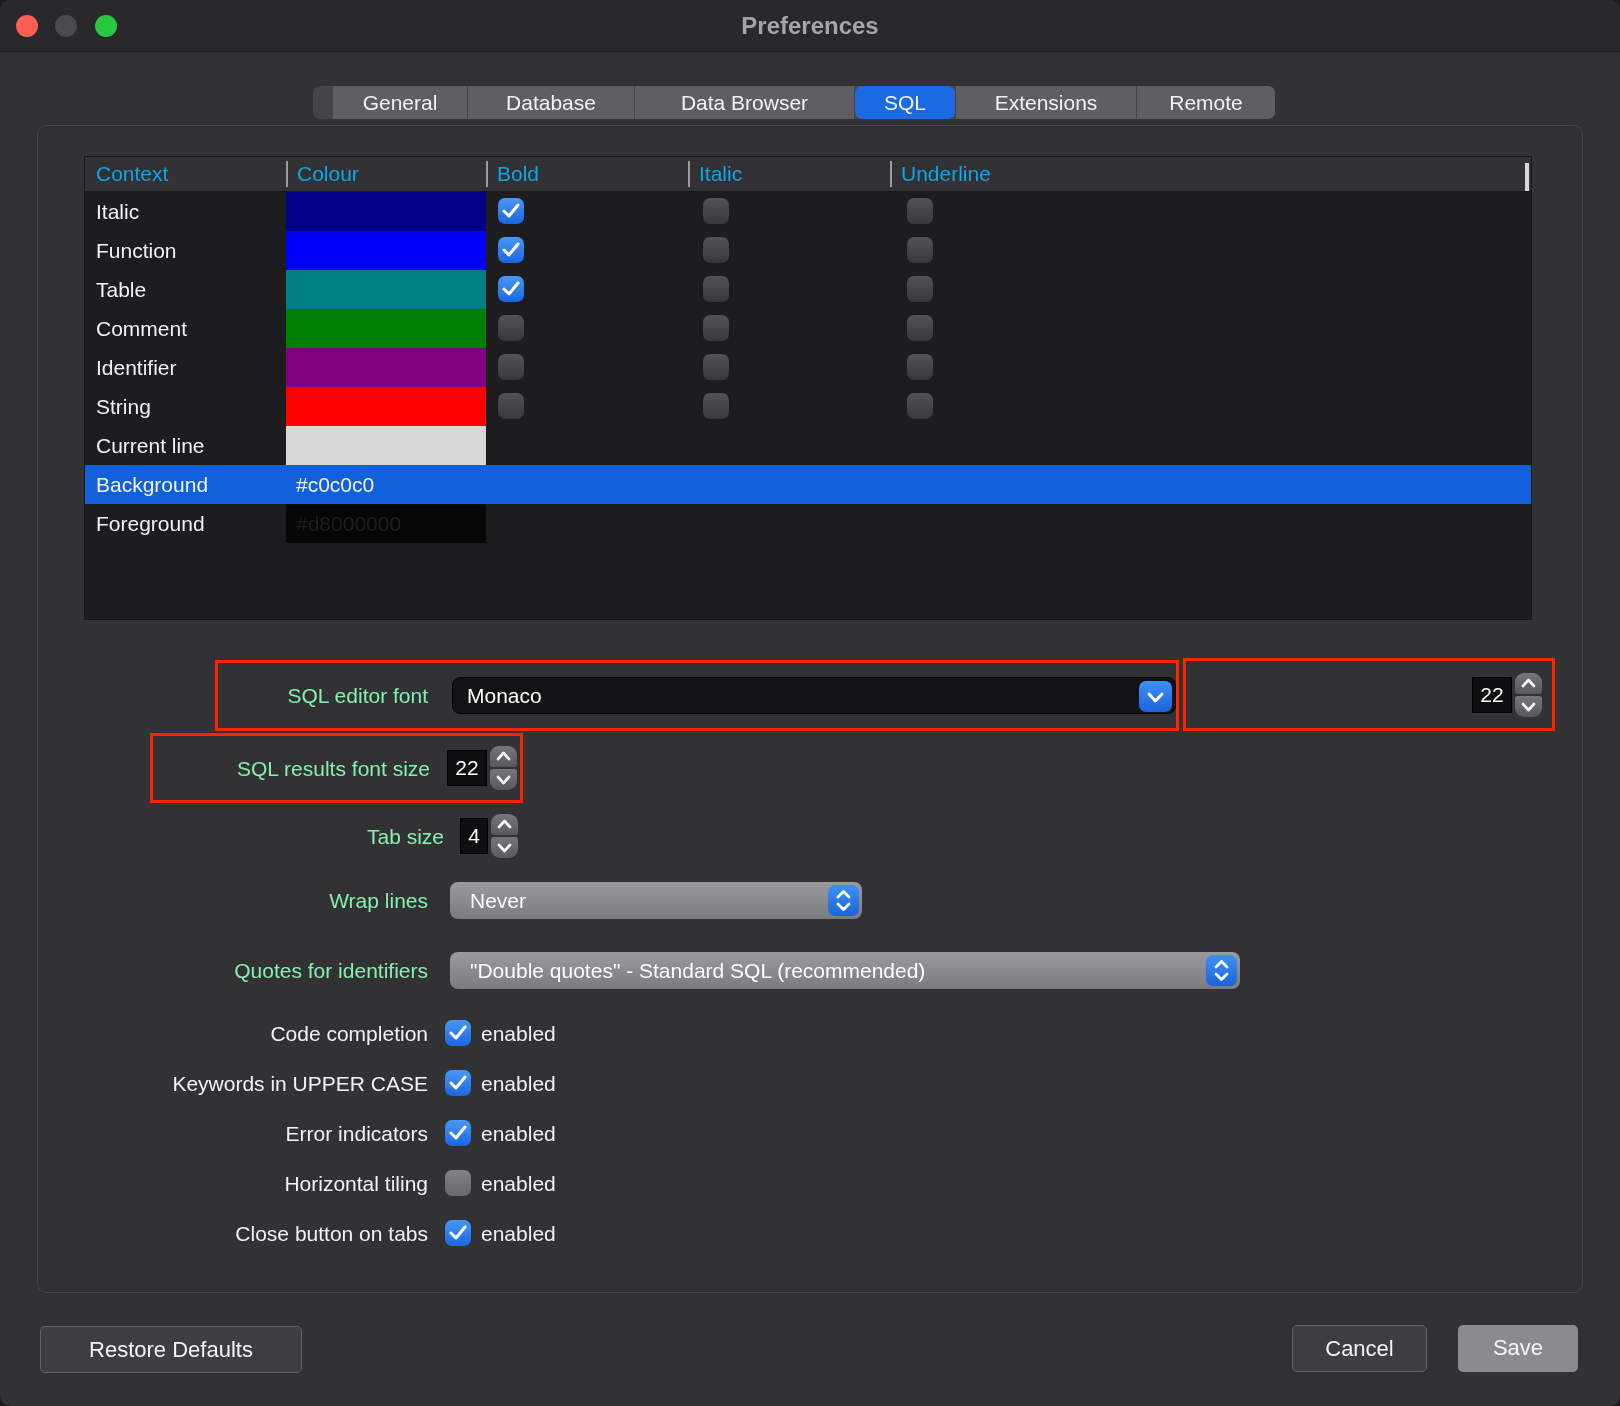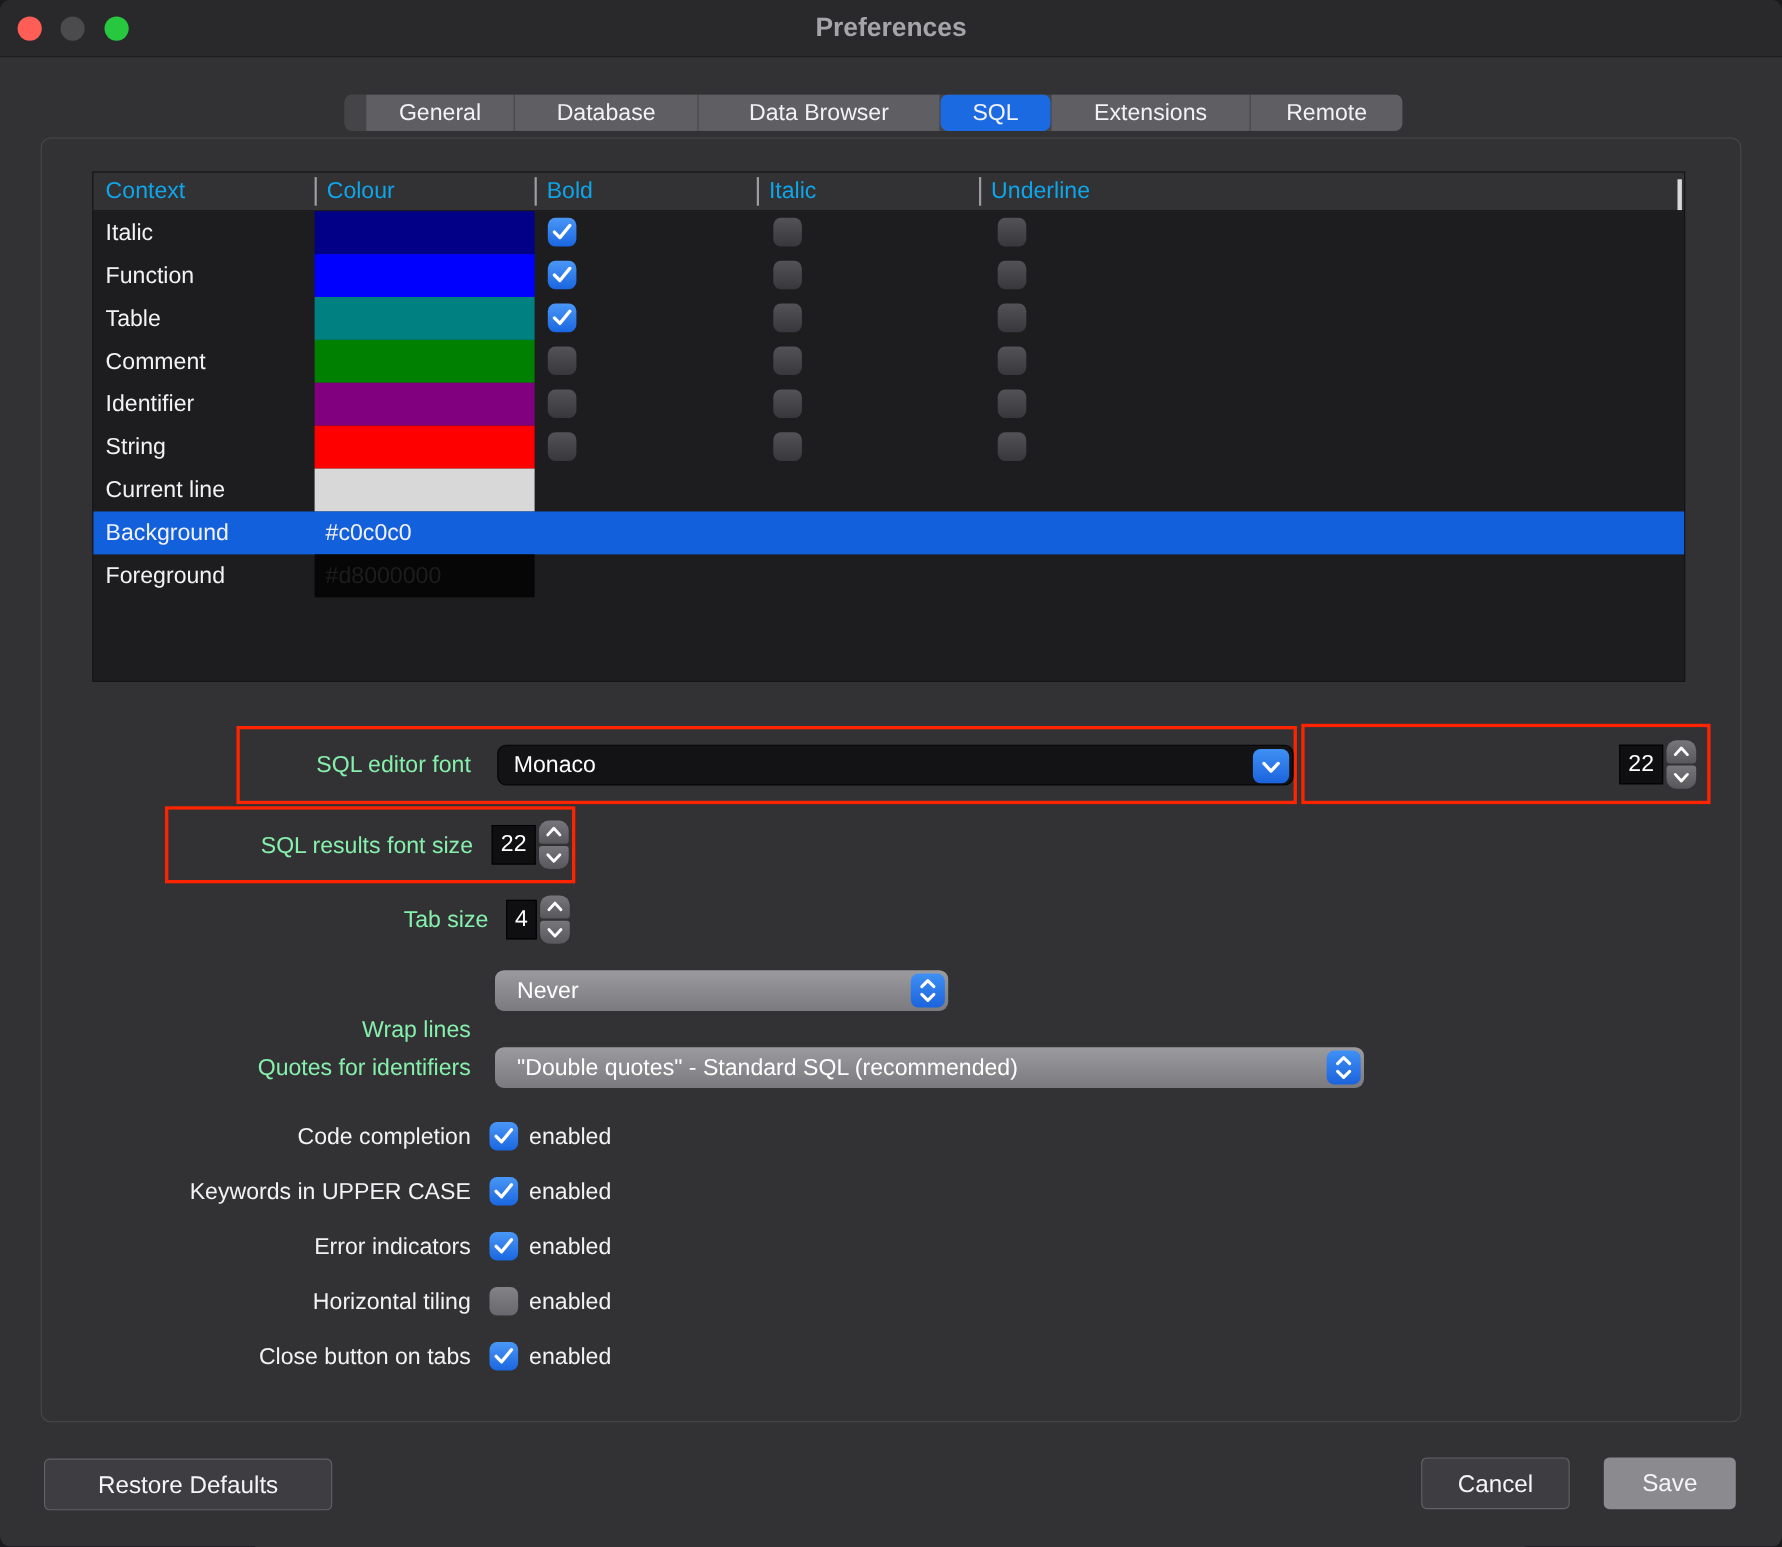--- a/index.html
+++ b/index.html
@@ -238,21 +238,21 @@
           <polyline points="8,13 13.5,7 19,13" fill="none" stroke="#fff" stroke-width="2.6" stroke-linecap="round" stroke-linejoin="round"></polyline>
         </svg>
       </div>
     <div class="stepbtn dn">
         <svg width="27" height="21" viewBox="0 0 27 21">
           <polyline points="8,8 13.5,14 19,8" fill="none" stroke="#fff" stroke-width="2.6" stroke-linecap="round" stroke-linejoin="round"></polyline>
         </svg>
       </div>
   </div>
 
-  <div class="flabel" style="left:228px; top:919px; width:200px; line-height:35px;">Wrap lines</div>
+  <div class="flabel" style="left:228px; top:883px; width:200px; line-height:35px;">Wrap lines</div>
   <div class="popup" style="left:450px; top:882px; width:412px; height:37px;">
     <span class="txt">Never</span>
     <div class="bluebtn" style="left:378px; top:3px; width:31px; height:31px;">
       <svg width="31" height="31" viewBox="0 0 31 31">
           <polyline points="10,12 15.5,6.5 21,12" fill="none" stroke="#fff" stroke-width="2.8" stroke-linecap="round" stroke-linejoin="round"></polyline>
           <polyline points="10,19 15.5,24.5 21,19" fill="none" stroke="#fff" stroke-width="2.8" stroke-linecap="round" stroke-linejoin="round"></polyline>
         </svg>
     </div>
   </div>
 

